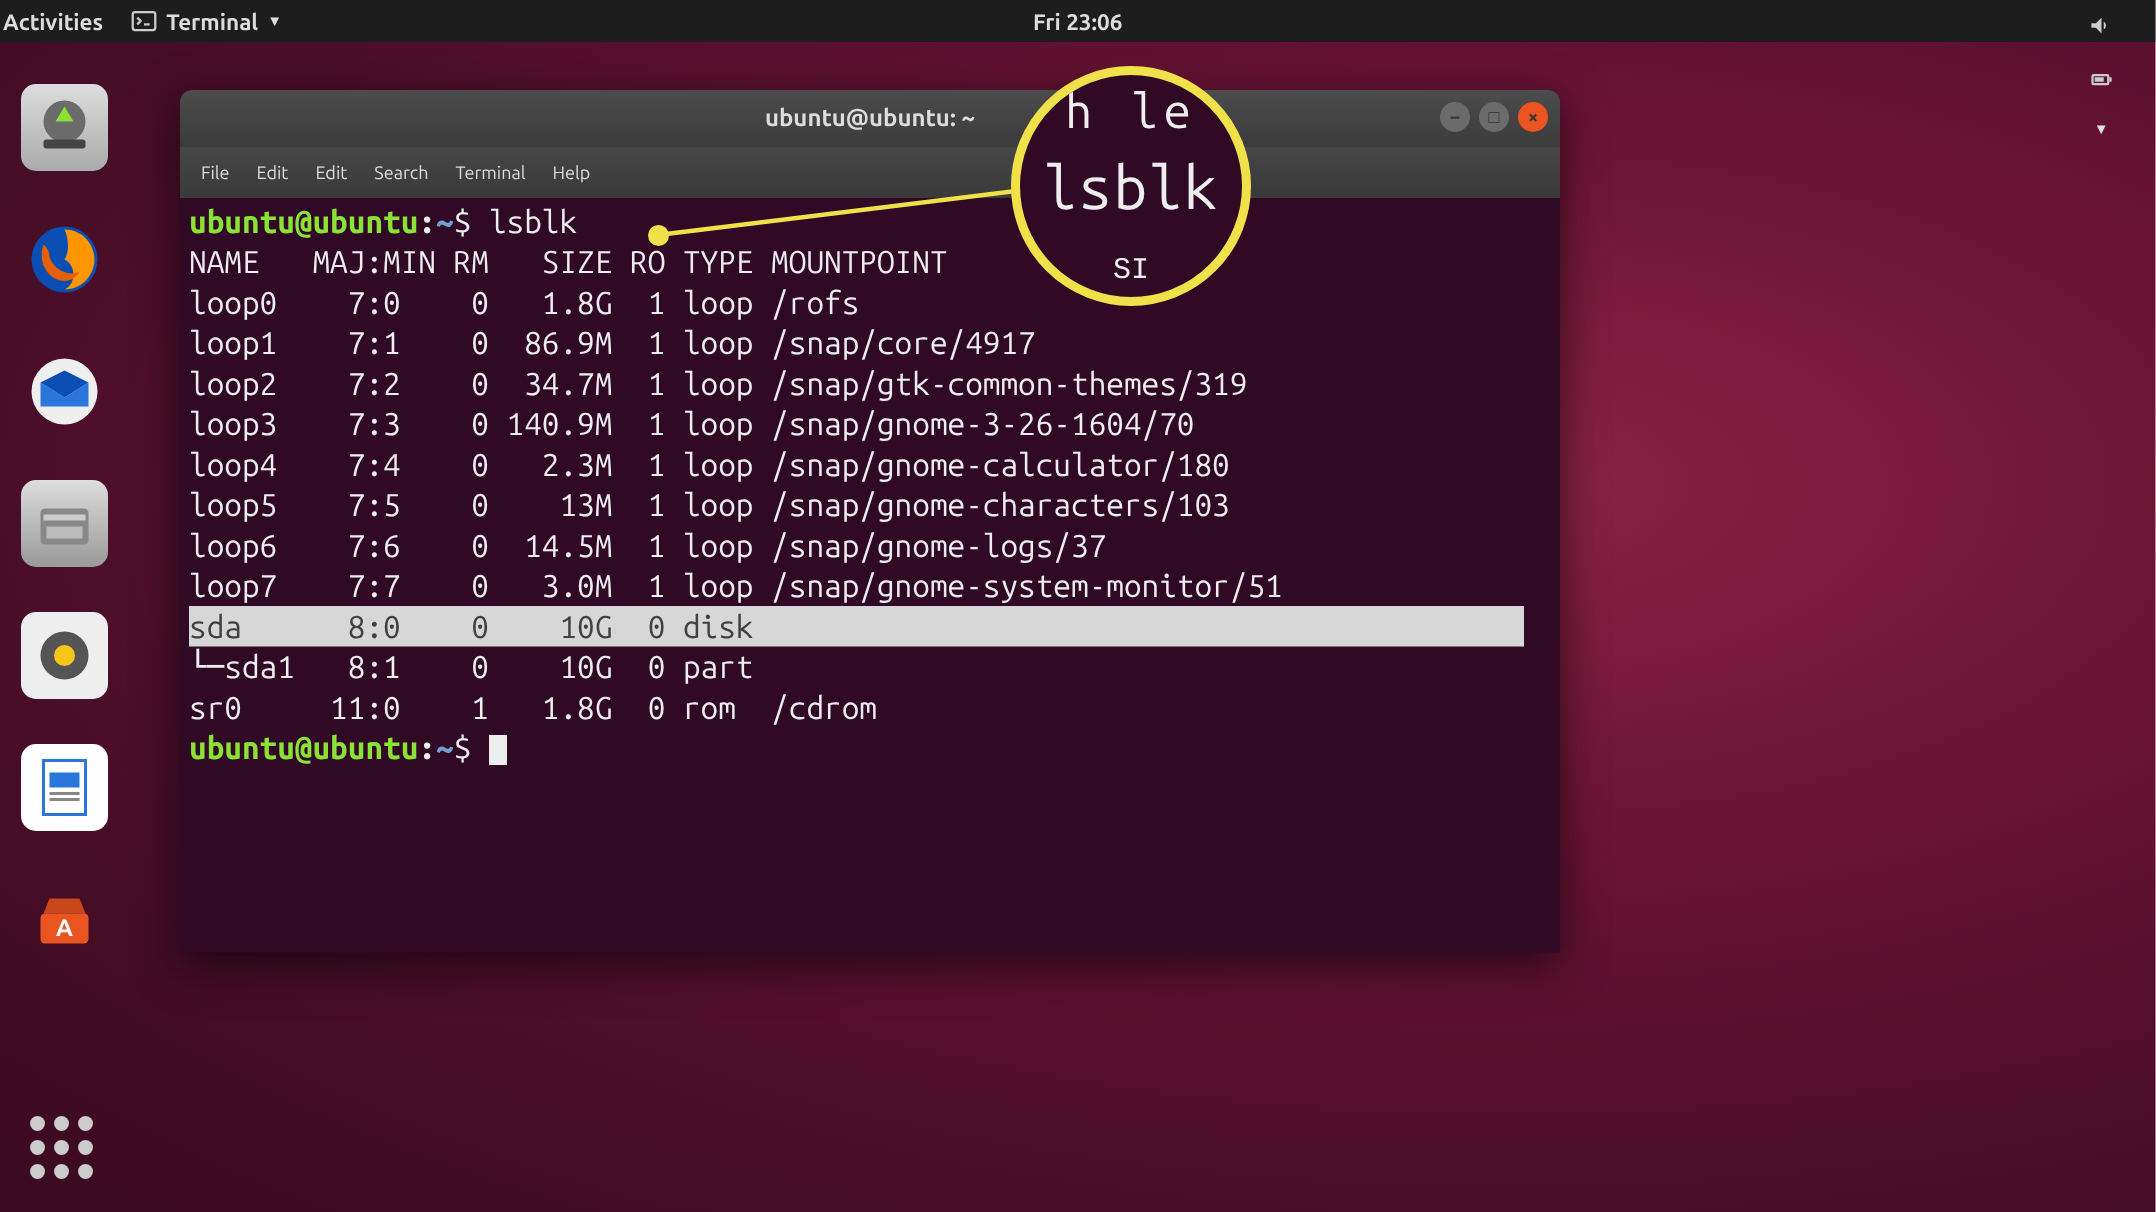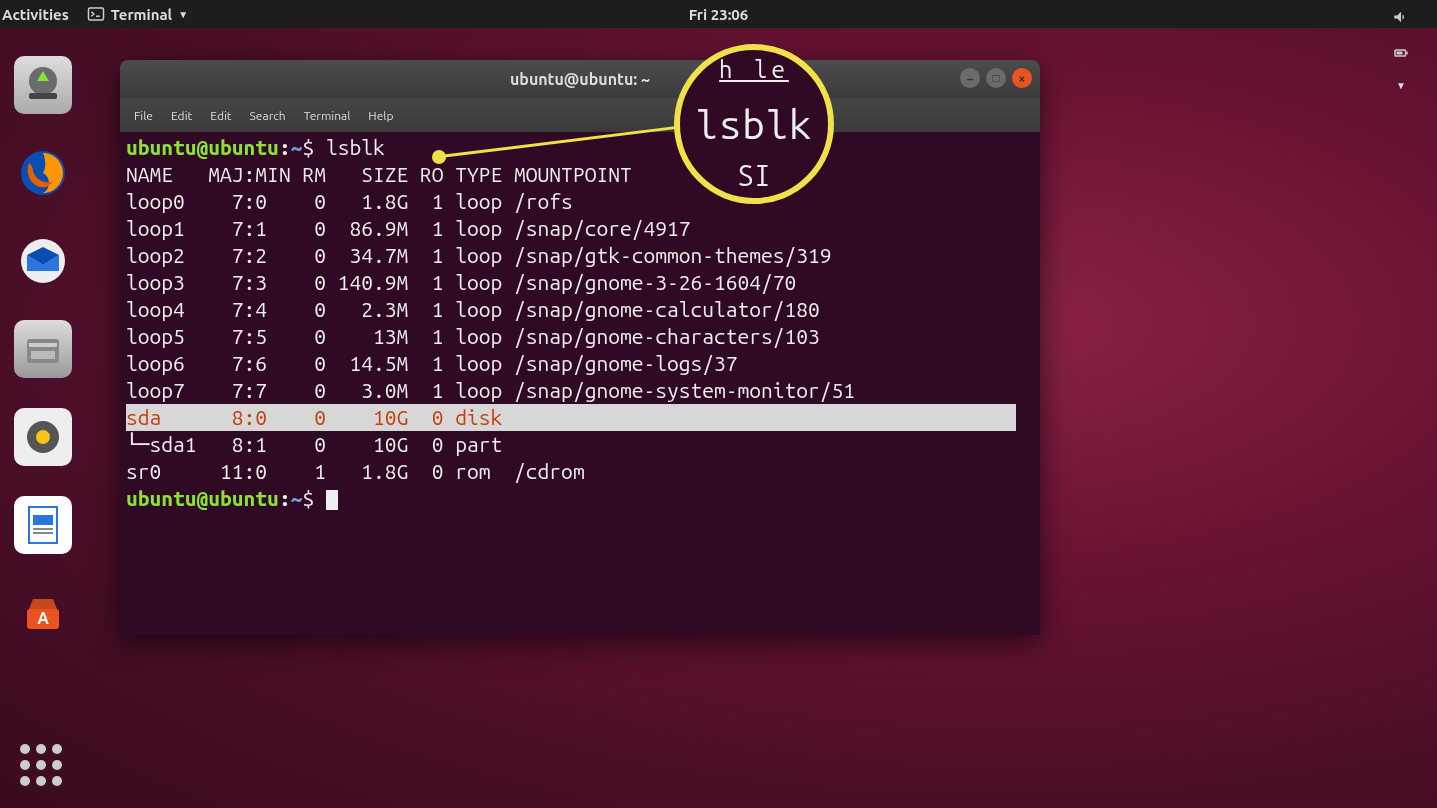--- a/index.html
+++ b/index.html
@@ -129,21 +129,21 @@
 .prompt-path { color: #729fcf; font-weight: bold; }
 .cursor-block {
   display: inline-block;
   width: 12px;
   height: 20px;
   background: #eee;
   vertical-align: text-bottom;
 }
 .row-highlight {
   background: #d7d7d7;
-  color: #c2410c;
+  color: #404040;
   display: inline-block;
   width: 890px;
 }
 
 
 .callout-line {
   position: absolute;
   width: 280px;
   height: 3px;
   background: #f0e14a;
@@ -170,23 +170,23 @@
   border-radius: 50%;
   background: #300a24;
   display: flex;
   flex-direction: column;
   align-items: center;
   justify-content: center;
   overflow: hidden;
   font-family: "Ubuntu Mono", monospace;
   color: #eee;
 }
-.magnifier .mag-top { font-size: 24px; position: absolute; top: 6px; letter-spacing: 4px; text-decoration: underline;}
+.magnifier .mag-top { font-size: 32px; position: absolute; top: 6px; letter-spacing: 4px;}
 .magnifier .mag-main { font-size: 40px; font-weight: normal; letter-spacing: 1px;}
-.magnifier .mag-bot { font-size: 30px; position: absolute; bottom: 6px; }
+.magnifier .mag-bot { font-size: 20px; position: absolute; bottom: 6px; font-family: Liberation Mono, monospace; }
 
 svg.icon { width: 48px; height: 48px; }
 .sys-icon { width:18px; height:18px; fill:#ccc; }
 </style>
 </head>
 <body>
 
 <div class="topbar">
   <div class="left">
     <span>Activities</span>

